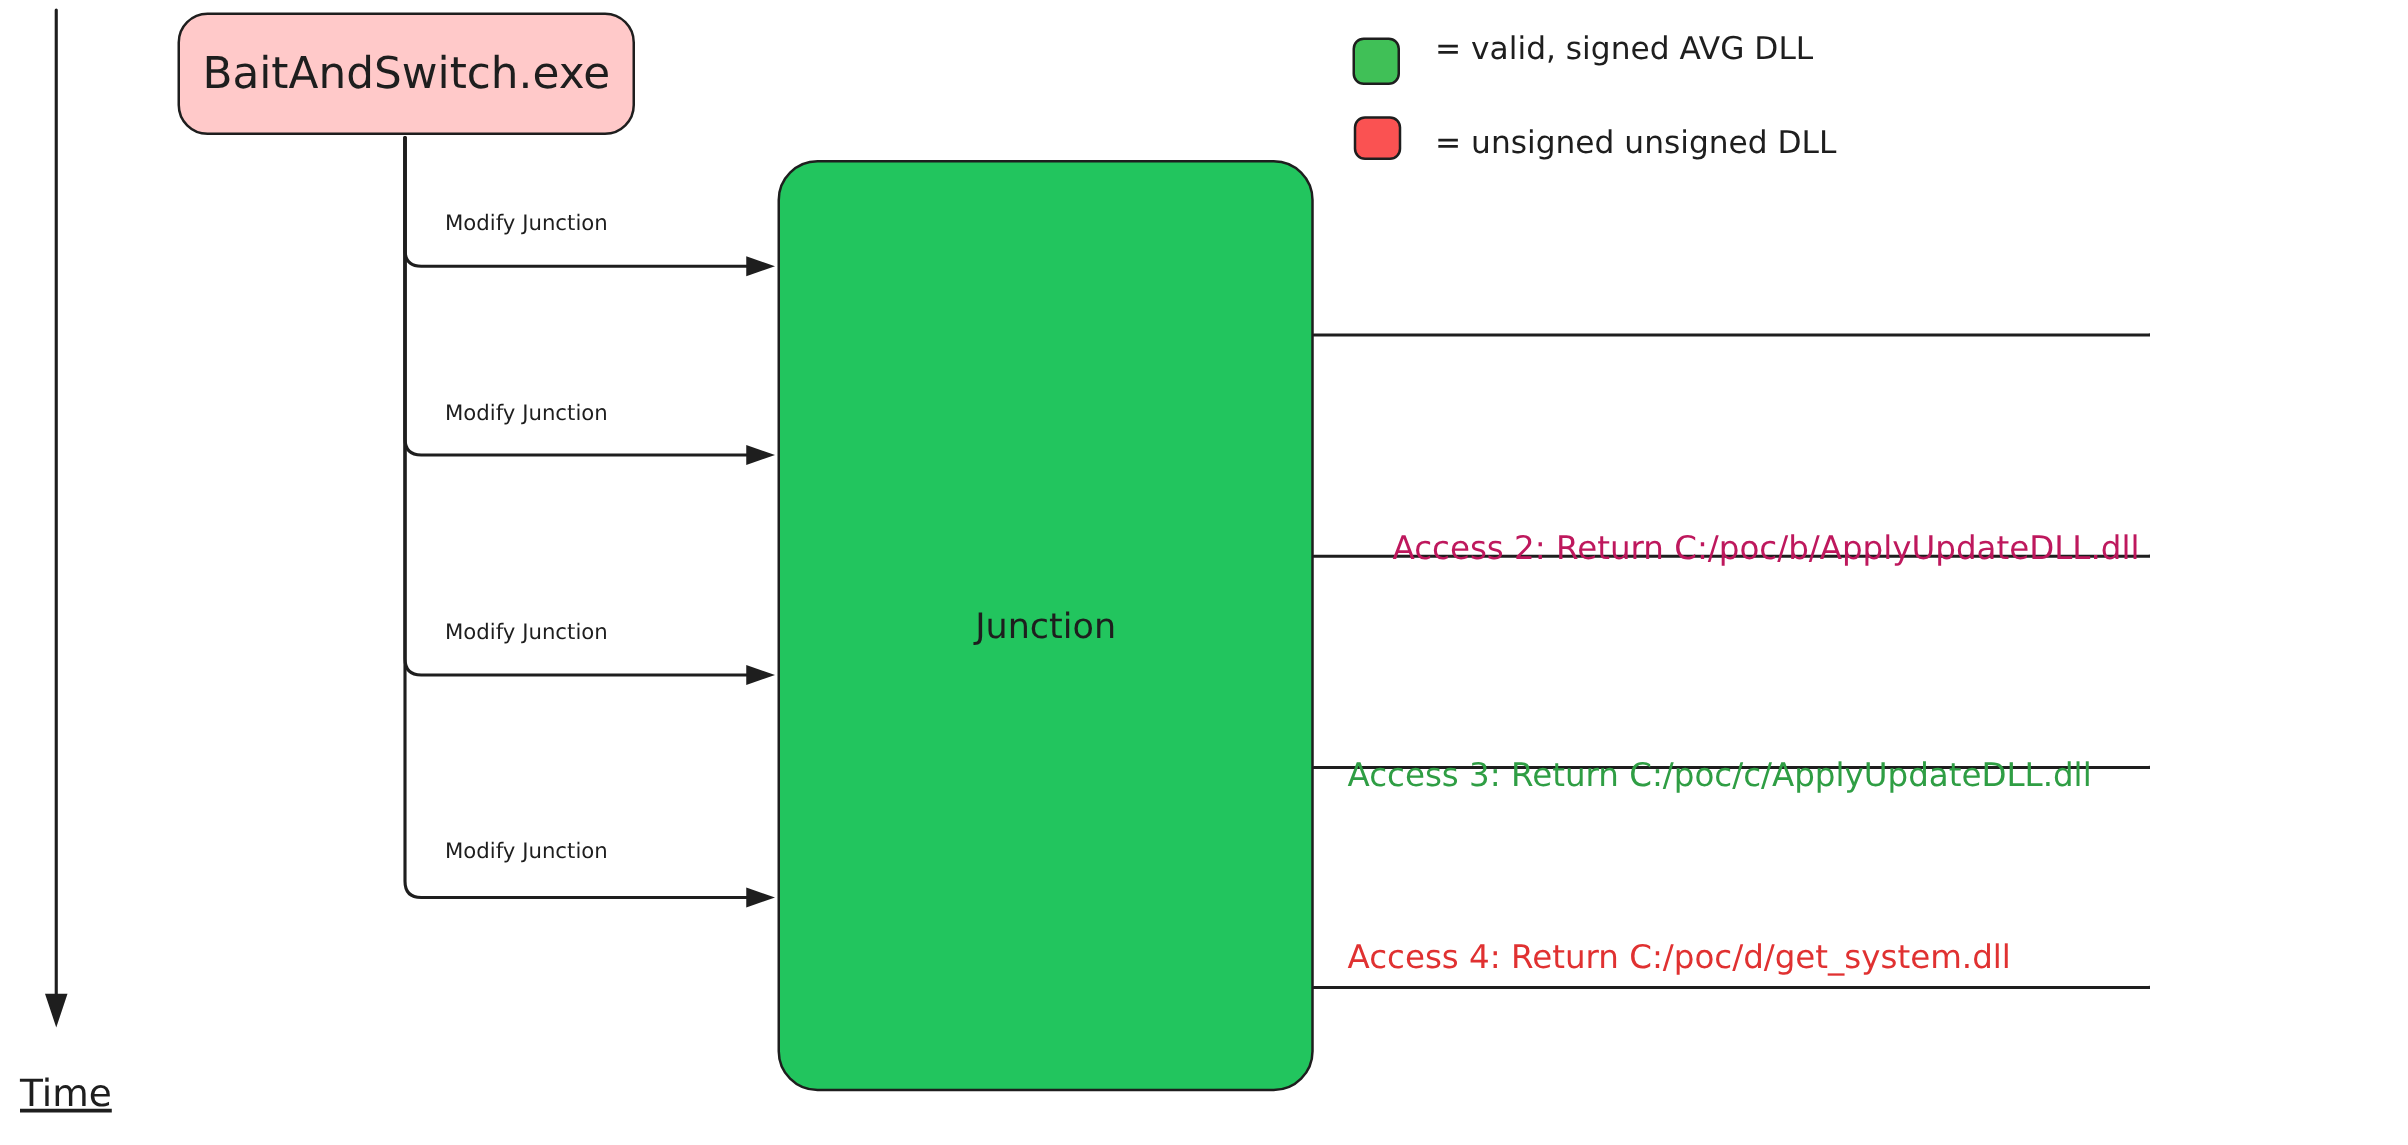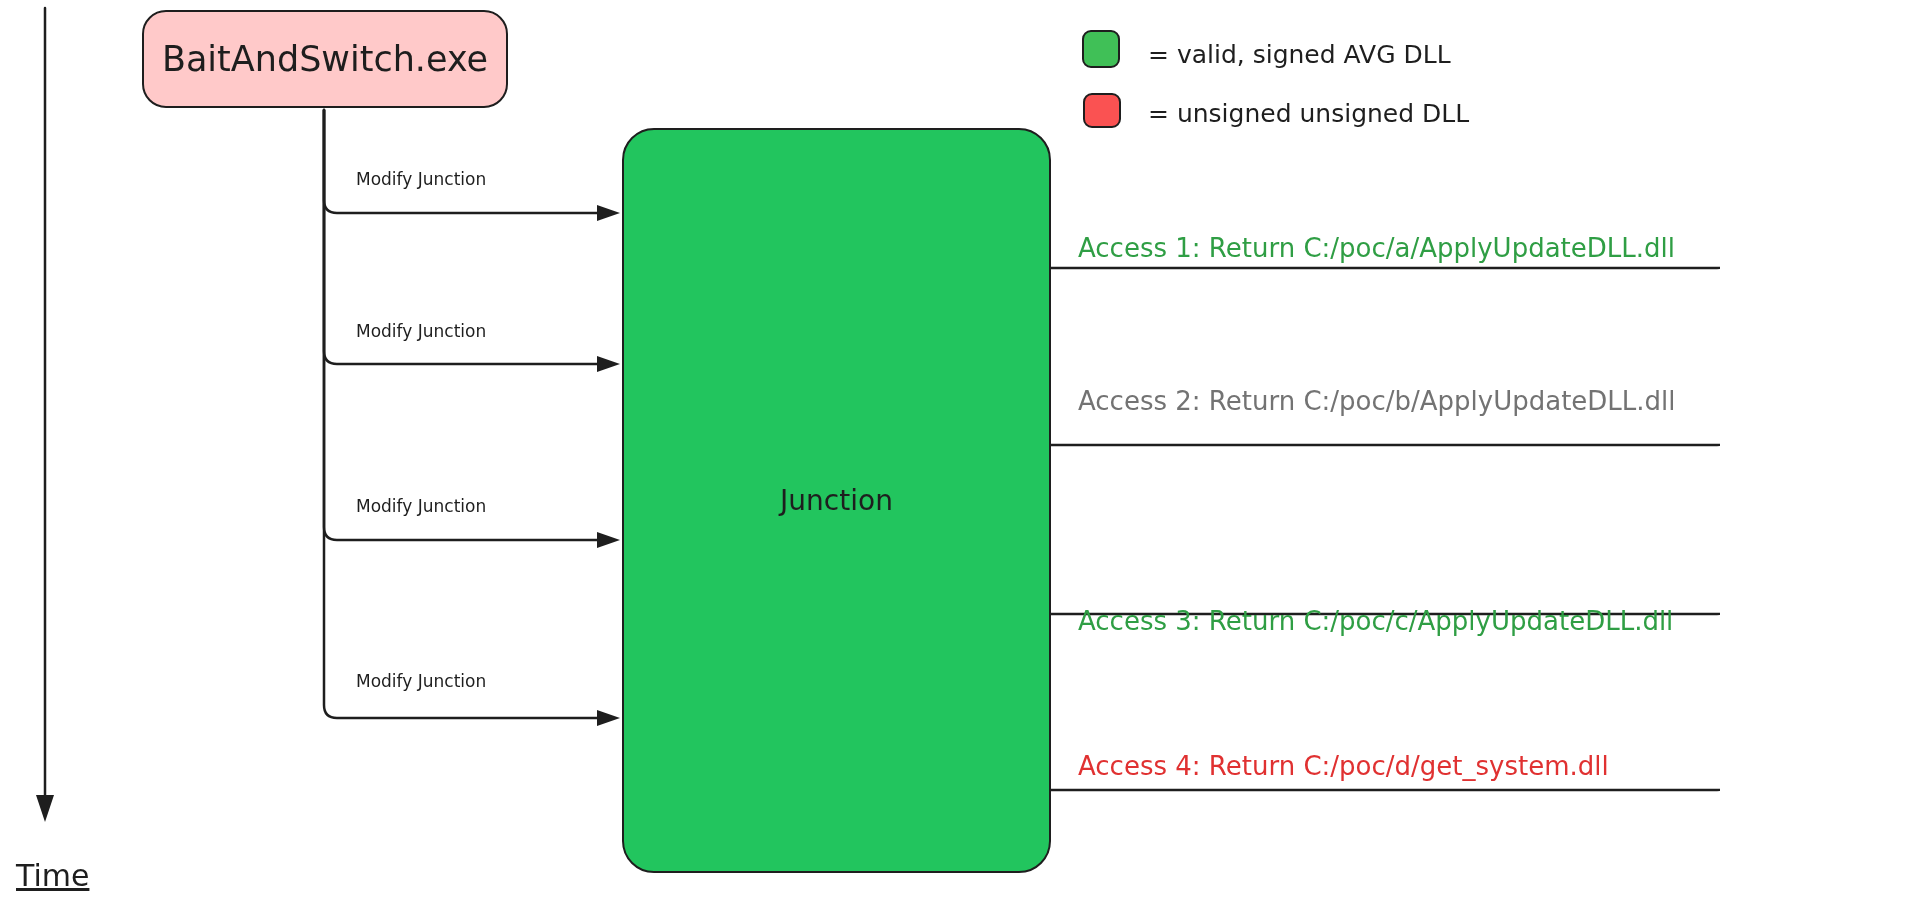--- a/index.html
+++ b/index.html
@@ -96,31 +96,30 @@
     <span class="node-label">BaitAndSwitch.exe</span>
   </div>
 
 
   <div class="node" id="junction-box" style="background: #22c55e;">
     <span class="node-label">Junction</span>
   </div>
 
   <div>
     <div class="legend-swatch" style="left: 1082px; top: 30px; width: 38px; height: 38px; background: rgb(64, 192, 87);"></div>
-    <span class="label legend-label" style="top:40px;">= valid, signed AVG DLL</span>
+    <span class="label legend-label" style="top:24px;">= valid, signed AVG DLL</span>
 
     <div class="legend-swatch" style="left: 1083px; top: 93px; width: 38px; height: 35px; background: rgb(250, 82, 82);"></div>
     <span class="label legend-label" style="top:99px;">= unsigned unsigned DLL</span>
   </div>
 
   <span class="label modify-label" style="top:169px;">Modify Junction</span>
   <span class="label modify-label" style="top:321px;">Modify Junction</span>
   <span class="label modify-label" style="top:496px;">Modify Junction</span>
   <span class="label modify-label" style="top:671px;">Modify Junction</span>
 
-  <span class="label access-label" style="top: 233px; color: rgb(47, 158, 68);">Access 1: Return C:/poc/a/ApplyUpdateDLL.dll</span>
-  <span class="label access-label" style="top: 386px; color: #737373;">Access 2: Return C:/poc/b/ApplyUpdateDLL.dll</span>
+  <span class="label access-label" style="top: 424px; color: #be185d; margin-left: 36px;">Access 2: Return C:/poc/b/ApplyUpdateDLL.dll</span>
   <span class="label access-label" style="top: 606px; color: rgb(47, 158, 68);">Access 3: Return C:/poc/c/ApplyUpdateDLL.dll</span>
   <span class="label access-label" style="top: 751px; color: rgb(224, 49, 49);">Access 4: Return C:/poc/d/get_system.dll</span>
 
   <span class="label" id="time-label">Time</span>
 
 </div>
 
 </body></html>

